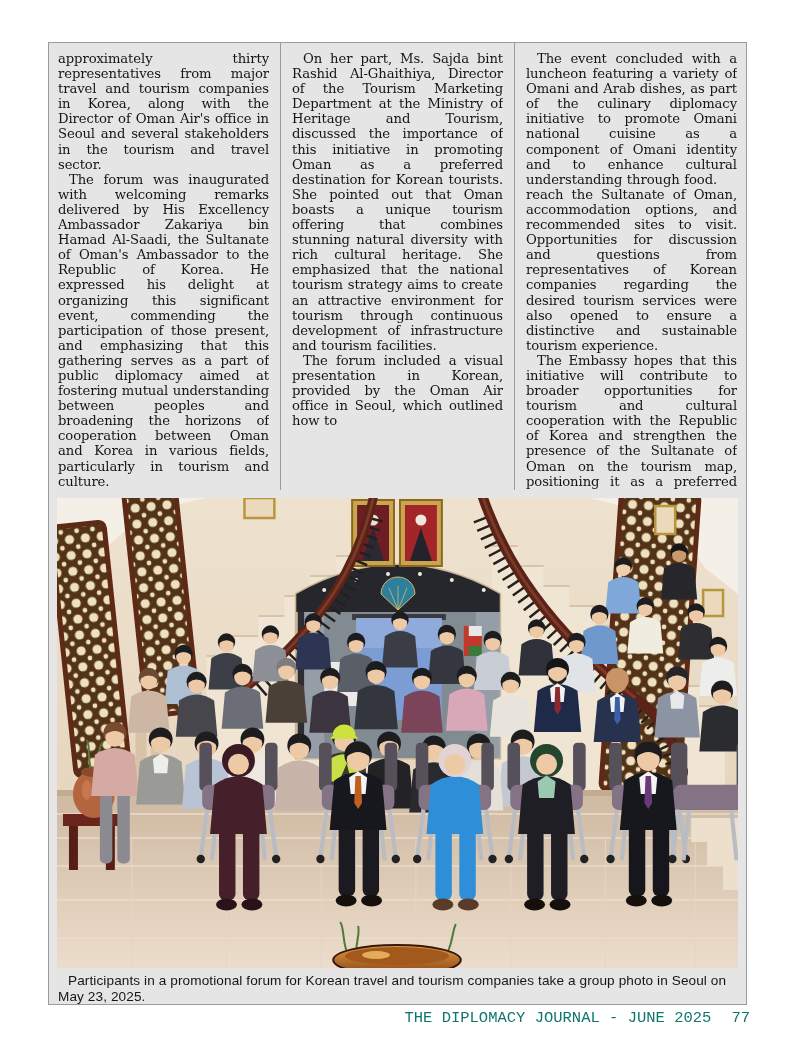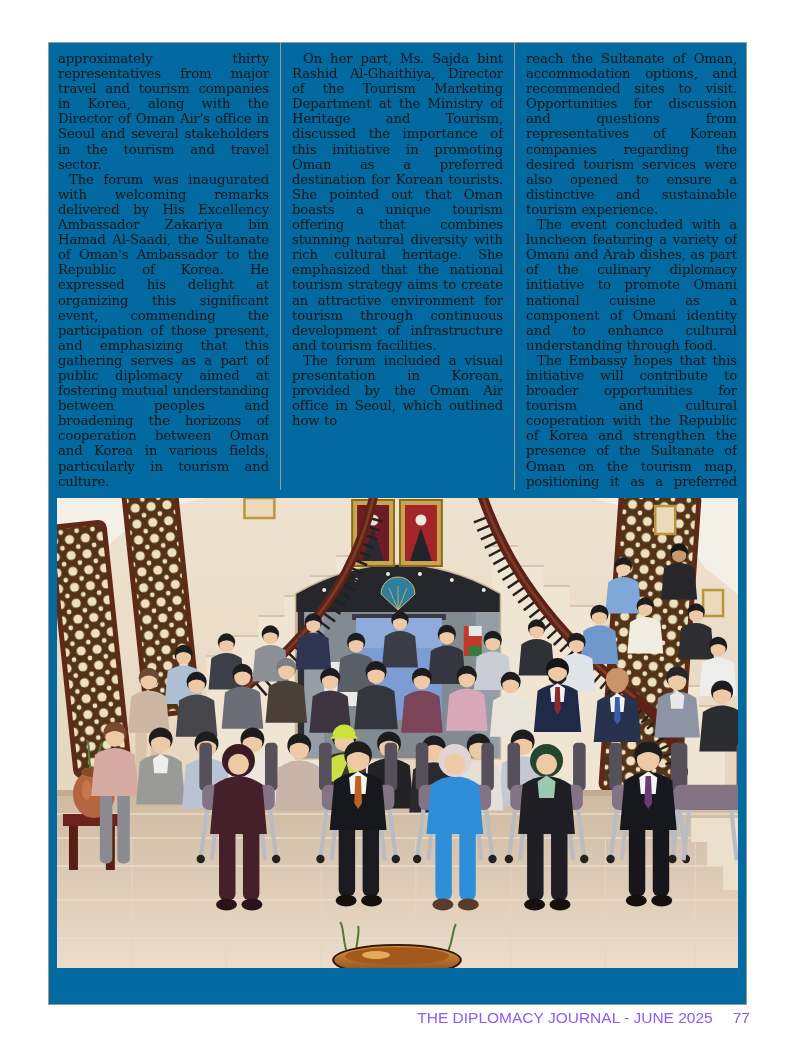--- a/index.html
+++ b/index.html
@@ -1,59 +1,59 @@
 <!DOCTYPE html>
 <html><head>
 <meta charset="utf-8">
 <style>
   html,body{margin:0;padding:0;background:#ffffff;}
   body{width:792px;height:1059px;position:relative;overflow:hidden;
        font-family:"DejaVu Serif",serif;}
   .frame{position:absolute;left:48px;top:42px;width:697px;height:961px;
-         border:1px solid #9b9b9b;background:#0369a1;}
+         border:1px solid #9b9b9b;background:#e5e5e5;}
   .cols{position:absolute;left:0;top:0;width:100%;height:447px;
         display:flex;justify-content:space-between;box-sizing:border-box;
         padding:8px 9px 0 9px;overflow:hidden;}
   .col{width:211px;overflow:hidden;}
   .divider{width:1px;background:#9b9b9b;margin-top:-8px;height:447px;}
   .para{margin:0;text-align:justify;font-size:13.2px;line-height:15.1px;
         color:#151515;letter-spacing:-0.1px;word-spacing:0.5px;}
   .indent{text-indent:11px;}
   .photo{position:absolute;left:8px;top:455px;width:681px;height:470px;
          background:#e8dbc6;}
   .photo svg{display:block;width:100%;height:100%;}
   .caption{position:absolute;left:9px;top:930px;width:679px;
            font-family:"Liberation Sans",sans-serif;font-size:13.6px;
            line-height:15.5px;color:#161616;text-indent:10px;
            letter-spacing:0.1px;}
   .footer{position:absolute;left:48px;top:1009px;width:702px;
-          text-align:right;font-family:Liberation Sans, sans-serif;
-          font-size:15.5px;color:#8b5cf6;}
+          text-align:right;font-family:Liberation Mono, monospace;
+          font-size:15.5px;color:#0f766e;}
   .footer .pagenum{margin-left:20px;}
 </style>
 </head>
 <body>
 
 <div class="frame">
 
   <div class="cols">
     <div class="col">
       <p class="para">approximately thirty representatives from major travel and tourism companies in Korea, along with the Director of Oman Air's office in Seoul and several stakeholders in the tourism and travel sector.</p>
       <p class="para indent">The forum was inaugurated with welcoming remarks delivered by His Excellency Ambassador Zakariya bin Hamad Al-Saadi, the Sultanate of Oman's Ambassador to the Republic of Korea. He expressed his delight at organizing this significant event, commending the participation of those present, and emphasizing that this gathering serves as a part of public diplomacy aimed at fostering mutual understanding between peoples and broadening the horizons of cooperation between Oman and Korea in various fields, particularly in tourism and culture.</p>
       <p class="para indent">His Excellency also highlighted the unique tourism assets that Oman offers, urg-</p>
     </div>
     <div class="divider"></div>
     <div class="col">
       <p class="para indent">On her part, Ms. Sajda bint Rashid Al-Ghaithiya, Director of the Tourism Marketing Department at the Ministry of Heritage and Tourism, discussed the importance of this initiative in promoting Oman as a preferred destination for Korean tourists. She pointed out that Oman boasts a unique tourism offering that combines stunning natural diversity with rich cultural heritage. She emphasized that the national tourism strategy aims to create an attractive environment for tourism through continuous development of infrastructure and tourism facilities.</p>
       <p class="para indent">The forum included a visual presentation in Korean, provided by the Oman Air office in Seoul, which outlined how to</p>
     </div>
     <div class="divider"></div>
     <div class="col">
+      <p class="para indent">The event concluded with a luncheon featuring a variety of Omani and Arab dishes, as part of the culinary diplomacy initiative to promote Omani national cuisine as a component of Omani identity and to enhance cultural understanding through food.</p>
       <p class="para">reach the Sultanate of Oman, accommodation options, and recommended sites to visit. Opportunities for discussion and questions from representatives of Korean companies regarding the desired tourism services were also opened to ensure a distinctive and sustainable tourism experience.</p>
-      <p class="para indent">The event concluded with a luncheon featuring a variety of Omani and Arab dishes, as part of the culinary diplomacy initiative to promote Omani national cuisine as a component of Omani identity and to enhance cultural understanding through food.</p>
       <p class="para indent"><span>The Embassy hopes that this initiative will contribute to broader opportunities for tourism and cultural cooperation with the Republic of Korea and strengthen the presence of the Sultanate of Oman on the tourism map, positioning it as a preferred destination for Korean travelers.</span> </p>
     </div>
   </div>
 
   <div class="photo">
     <svg viewBox="0 0 683 470" preserveAspectRatio="none">
       <defs>
         <linearGradient id="wallGrad" x1="0" y1="0" x2="0" y2="1">
           <stop offset="0" stop-color="#eee2cf"></stop>
             <stop offset="1" stop-color="#e2cfb5"></stop>
@@ -525,17 +525,18 @@
 
       <g>
         <path d="M 290 452 C 286 438 288 430 284 424 M 300 456 C 300 442 304 436 302 428 M 392 454 C 398 440 396 434 400 426" stroke="#4f7a32" stroke-width="2" fill="none"></path>
         <ellipse cx="341" cy="462" rx="64" ry="15" fill="url(#copper)" stroke="#35180a" stroke-width="2"></ellipse>
         <ellipse cx="341" cy="458" rx="52" ry="9" fill="#a3581c"></ellipse>
         <ellipse cx="320" cy="457" rx="14" ry="4" fill="#f2c26a" opacity="0.8"></ellipse>
       </g>
     </svg>
   </div>
 
+  <div class="caption">Participants in a promotional forum for Korean travel and tourism companies take a group photo in Seoul on May 23, 2025.</div>
 </div>
 
 <div class="footer">
   <span>THE DIPLOMACY JOURNAL - JUNE 2025</span><span class="pagenum">77</span>
 </div>
 
 </body></html>

